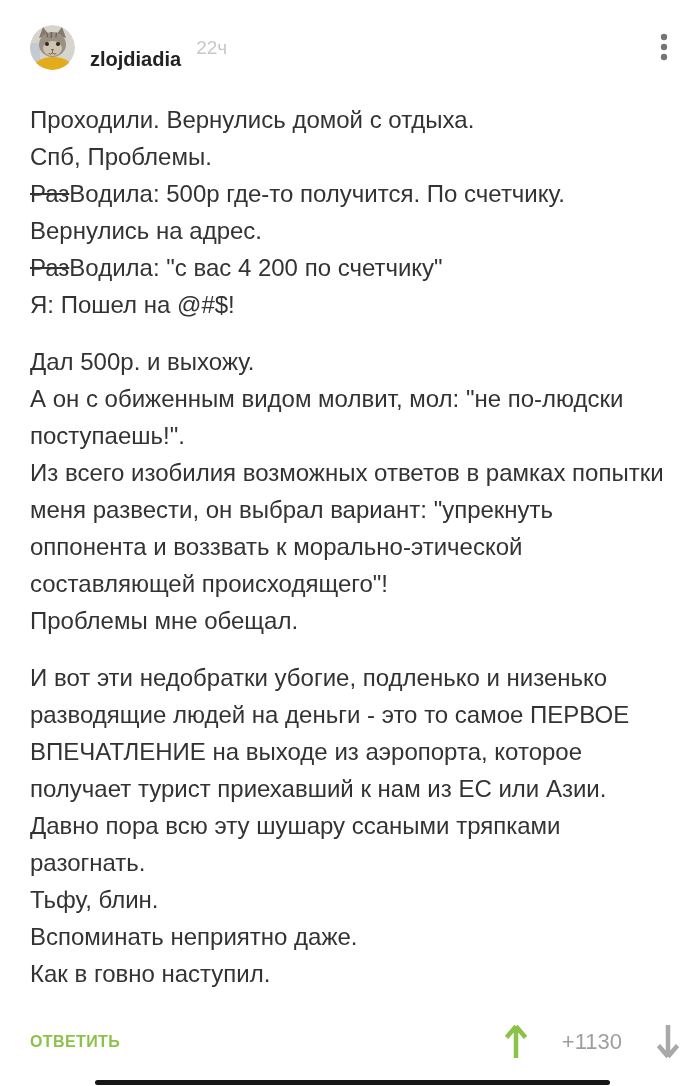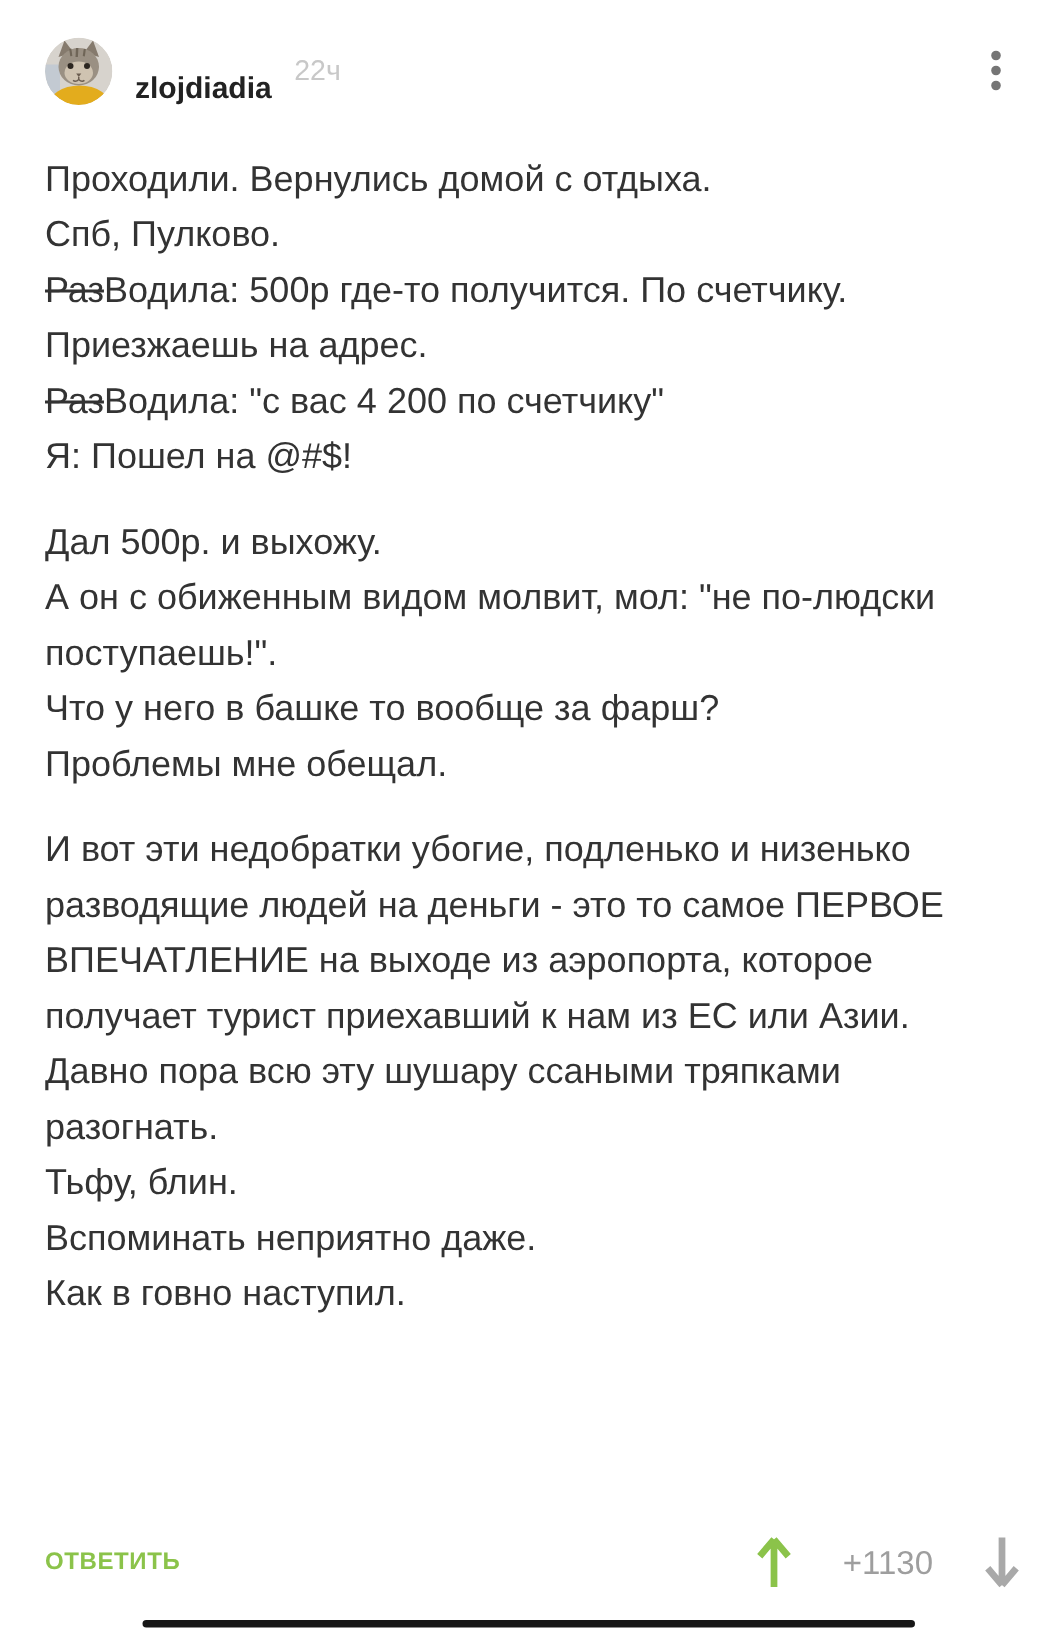--- a/index.html
+++ b/index.html
@@ -121,30 +121,30 @@
       <circle cx="4" cy="5" r="3.2" fill="#757575"></circle>
       <circle cx="4" cy="15" r="3.2" fill="#757575"></circle>
       <circle cx="4" cy="25" r="3.2" fill="#757575"></circle>
     </svg>
   </span>
 </div>
 
 <div class="comment-body" id="comment-body">
     <p class="para">
       <span class="seg">Проходили. Вернулись домой с отдыха.</span>
-      <span class="seg">Спб, Пулково.</span>
+      <span class="seg">Спб, Проблемы.</span>
       <span class="seg"><s>Раз</s>Водила: 500р где-то получится. По счетчику.</span>
-      <span class="seg">Приезжаешь на адрес.</span>
+      <span class="seg">Вернулись на адрес.</span>
       <span class="seg"><s>Раз</s>Водила: "с вас 4 200 по счетчику"</span>
       <span class="seg">Я: Пошел на @#$!</span>
     </p>
     <p class="para">
       <span class="seg">Дал 500р. и выхожу.</span>
       <span class="seg">А он с обиженным видом молвит, мол: "не по-людски поступаешь!".</span>
-      <span class="seg">Что у него в башке то вообще за фарш?</span>
+      <span class="seg">Из всего изобилия возможных ответов в рамках попытки меня развести, он выбрал вариант: "упрекнуть оппонента и воззвать к морально-этической составляющей происходящего"!</span>
       <span class="seg">Проблемы мне обещал.</span>
     </p>
     <p class="para">
       <span class="seg">И вот эти недобратки убогие, подленько и низенько разводящие людей на деньги - это то самое ПЕРВОЕ ВПЕЧАТЛЕНИЕ на выходе из аэропорта, которое получает турист приехавший к нам из ЕС или Азии.</span>
       <span class="seg">Давно пора всю эту шушару ссаными тряпками разогнать.</span>
       <span class="seg">Тьфу, блин.</span>
       <span class="seg">Вспоминать неприятно даже.</span>
       <span class="seg">Как в говно наступил.</span>
     </p>
   </div>

